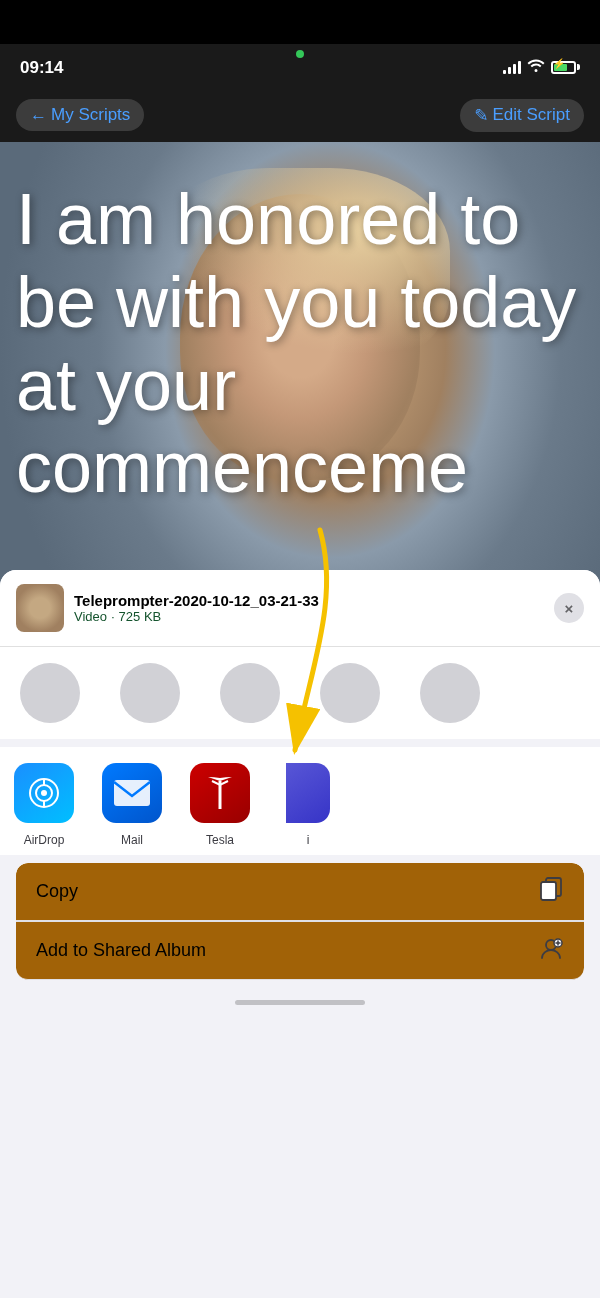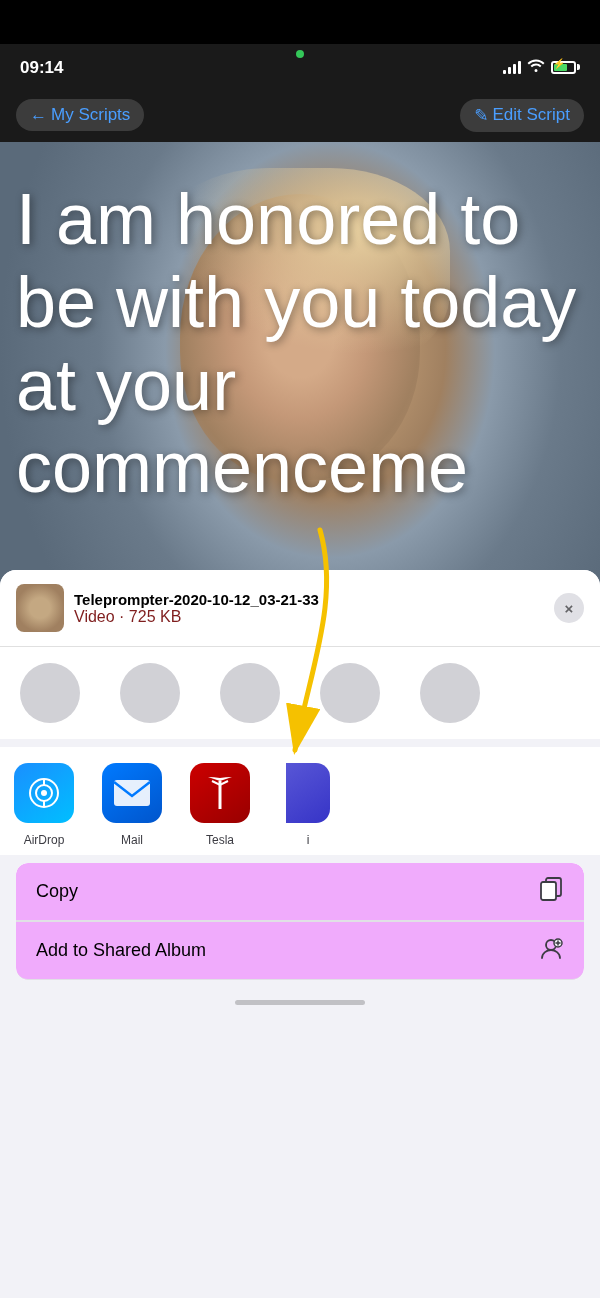--- a/index.html
+++ b/index.html
@@ -199,22 +199,22 @@
     .share-file-details {
       display: flex;
       flex-direction: column;
     }
     .share-file-name {
       font-size: 15px;
       font-weight: 600;
       color: #000;
     }
     .share-file-meta {
-      font-size: 16px;
-      color: #7f1d1d;
+      font-size: 13px;
+      color: #14532d;
     }
     .share-close-btn {
       width: 30px;
       height: 30px;
       border-radius: 50%;
       background: #e0e0e5;
       display: flex;
       align-items: center;
       justify-content: center;
       cursor: pointer;
@@ -280,21 +280,21 @@
     .app-mail { background: linear-gradient(145deg, #007aff, #0055cc); }
     .app-tesla { background: linear-gradient(145deg, #cc0000, #990000); }
     .app-partial {
       width: 88px;
       background: linear-gradient(145deg, #5856d6, #3634c7);
       border-radius: 0 14px 14px 0;
     }
 
     
     .action-row {
-      background: #f0abfc;
+      background: #a16207;
       height: 58px;
       display: flex;
       align-items: center;
       justify-content: space-between;
       padding: 0 20px;
       cursor: pointer;
       border-bottom: 0.5px solid #e0e0e5;
     }
     .action-row:first-child {
       border-radius: 12px 12px 0 0;

